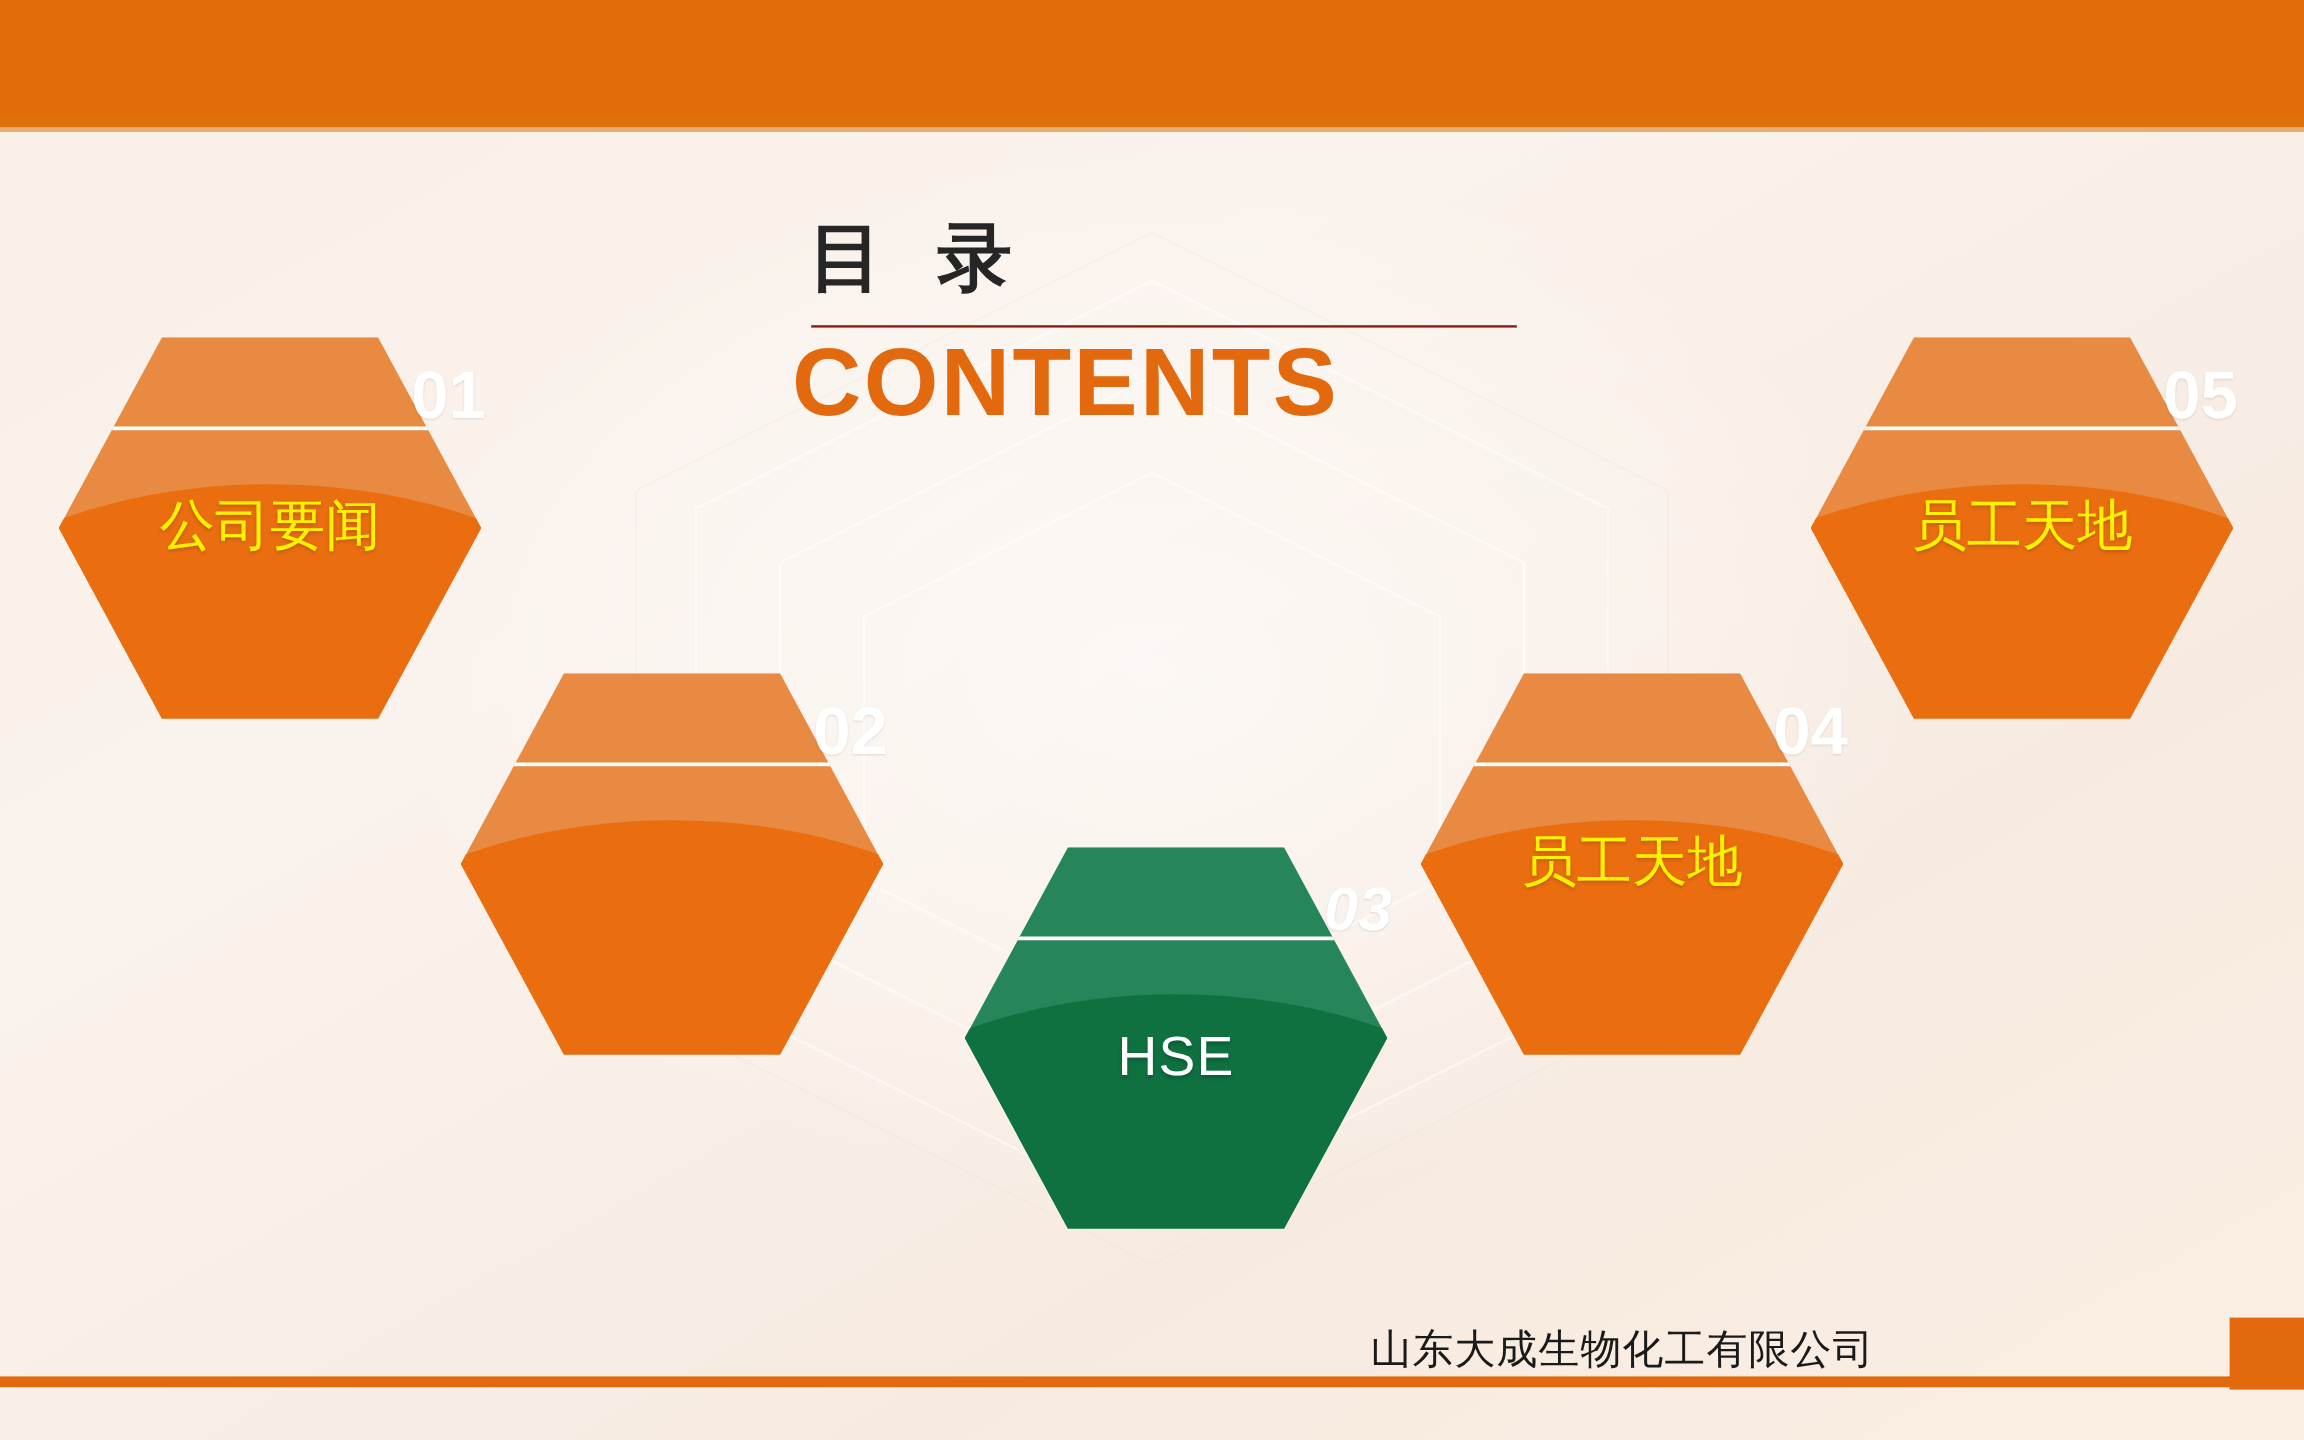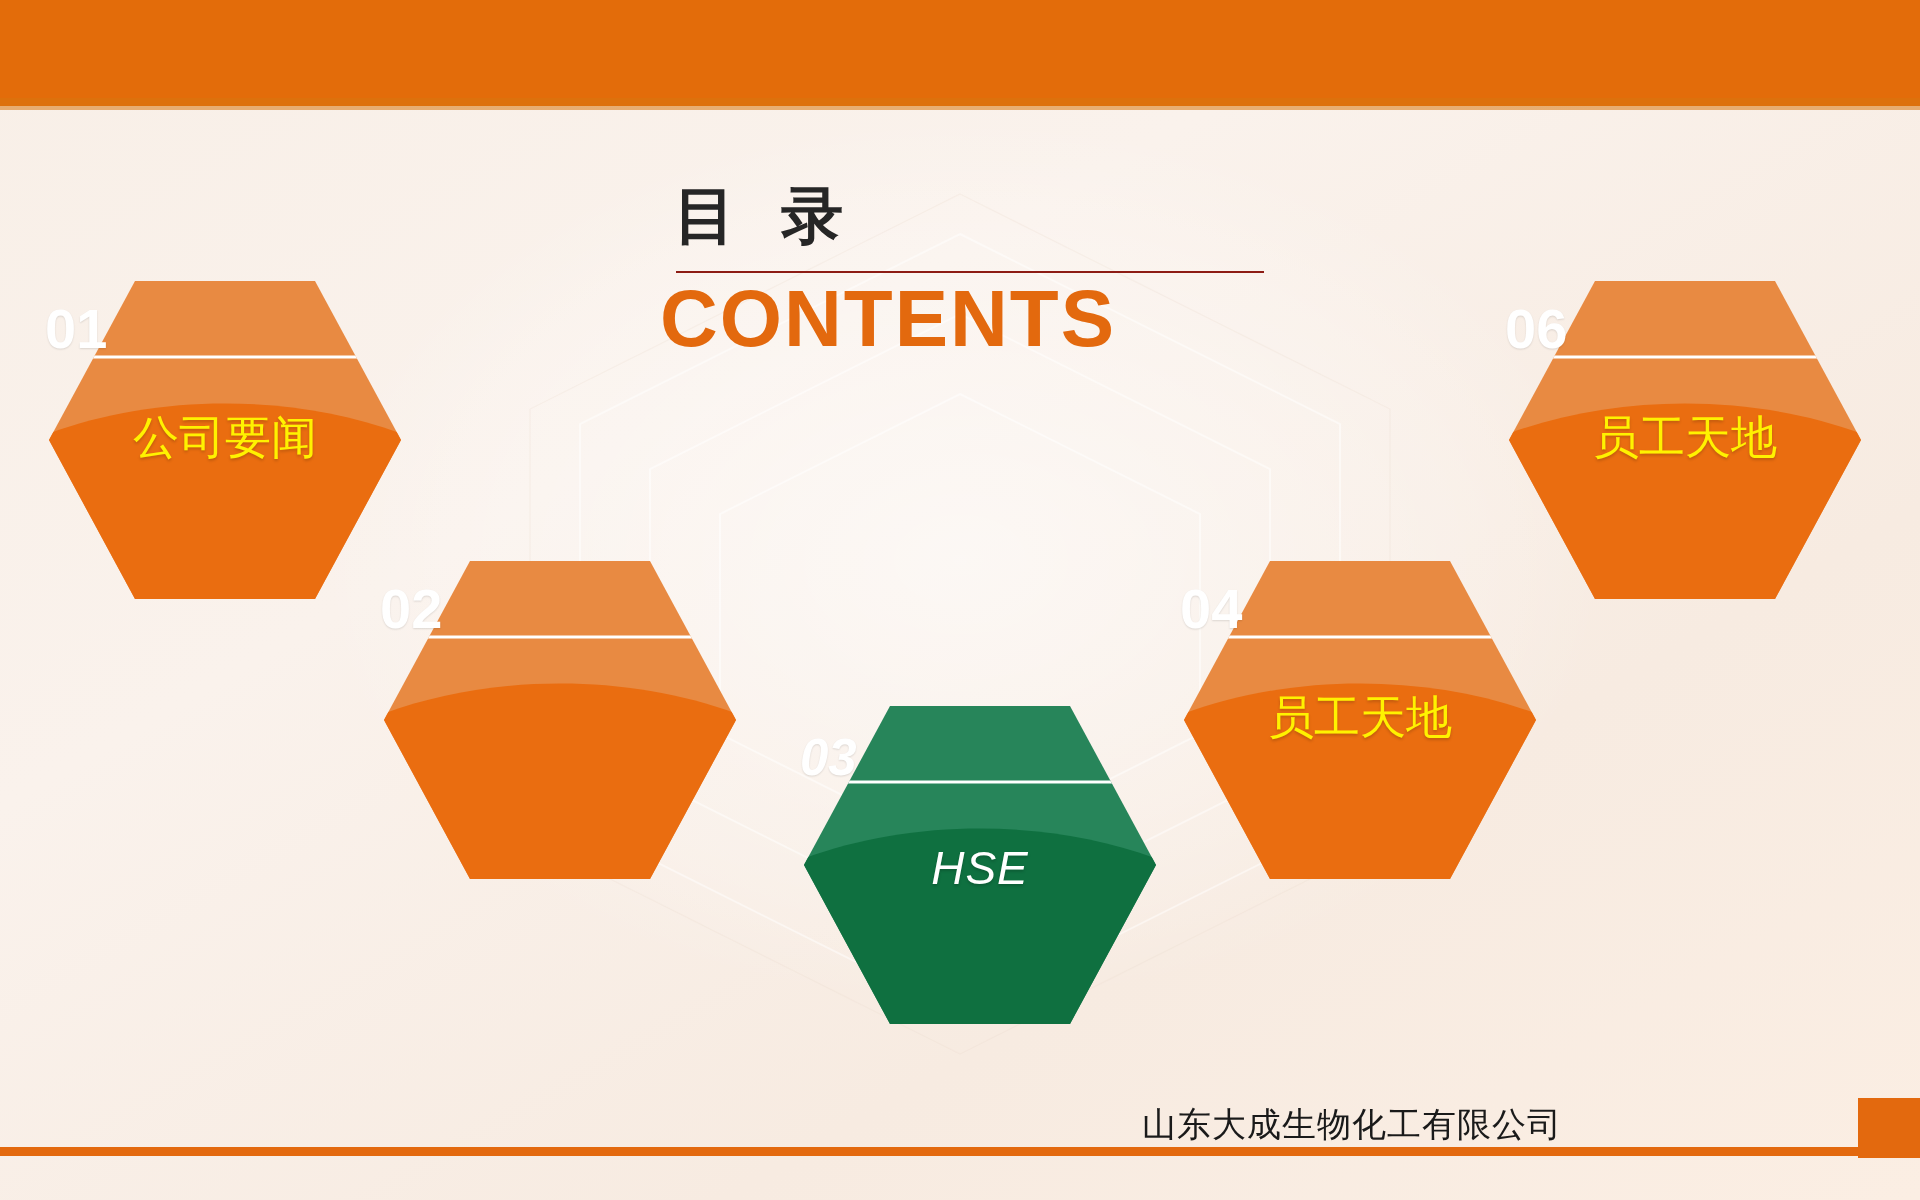--- a/index.html
+++ b/index.html
@@ -75,21 +75,21 @@
   .hex {
     position:absolute;
     width:300px; height:300px;
   }
   .hex svg { display:block; width:100%; height:100%; overflow:visible; }
 
   .hex-num {
     position:absolute;
     left:0; width:100%;
     top:22px;
-    text-align:left;
+    text-align:right;
     font-size:52px;
     font-weight:bold;
     color:#ffffff;
     line-height:1;
     text-shadow:0 1px 2px rgba(0,0,0,.12);
     pointer-events:none;
   }
   .hex-label {
     position:absolute;
     left:0; width:100%;
@@ -109,21 +109,21 @@
   #hex-01 { left:45px;   top:275px;  width:360px; height:330px; }
   #hex-02 { left:380px;  top:555px;  width:360px; height:330px; }
   #hex-03 { left:800px;  top:700px;  width:360px; height:330px; }
   #hex-04 { left:1180px; top:555px;  width:360px; height:330px; }
   #hex-05 { left:1505px; top:275px;  width:360px; height:330px; }
 
   #hex-01 .hex-num, #hex-02 .hex-num, #hex-04 .hex-num, #hex-05 .hex-num { top:26px; font-size:56px; }
   #hex-03 .hex-num { top:32px; font-size:51px;font-style:italic; }
   #hex-01 .hex-label, #hex-05 .hex-label { top:138px; font-size:46px; }
   #hex-02 .hex-label, #hex-04 .hex-label { top:138px; font-size:46px; }
-  #hex-03 .hex-label { top:144px;font-style:italic; }
+  #hex-03 .hex-label { top:156px; }
 
   
   .footer-rule {
     position:absolute; left:0; top:1147px;
     width:1920px; height:9px;
     background:#e3690e;
   }
   .footer-text {
     position:absolute;
     right:358px; top:1102px;
@@ -238,21 +238,21 @@
         <clipPath id="clip05">
           <polygon points="90,6 270,6 356,165 270,324 90,324 4,165"></polygon>
         </clipPath>
       </defs>
       <g clip-path="url(#clip05)">
         <rect x="0" y="0" width="360" height="330" fill="#e88a42"></rect>
         <path d="M0,160 C110,118 250,118 360,160 L360,330 L0,330 Z" fill="#ea6d10"></path>
         <line x1="18" y1="82" x2="342" y2="82" stroke="#ffffff" stroke-width="3"></line>
       </g>
     </svg>
-    <div class="hex-num">06</div>
+    <div class="hex-num">05</div>
     <div class="hex-label yellow">员工天地</div>
   </div>
 
   <div class="footer-rule"></div>
   <div class="footer-text">山东大成生物化工有限公司</div>
   <div class="footer-swatch"></div>
 
 </div>
 
 </body></html>

